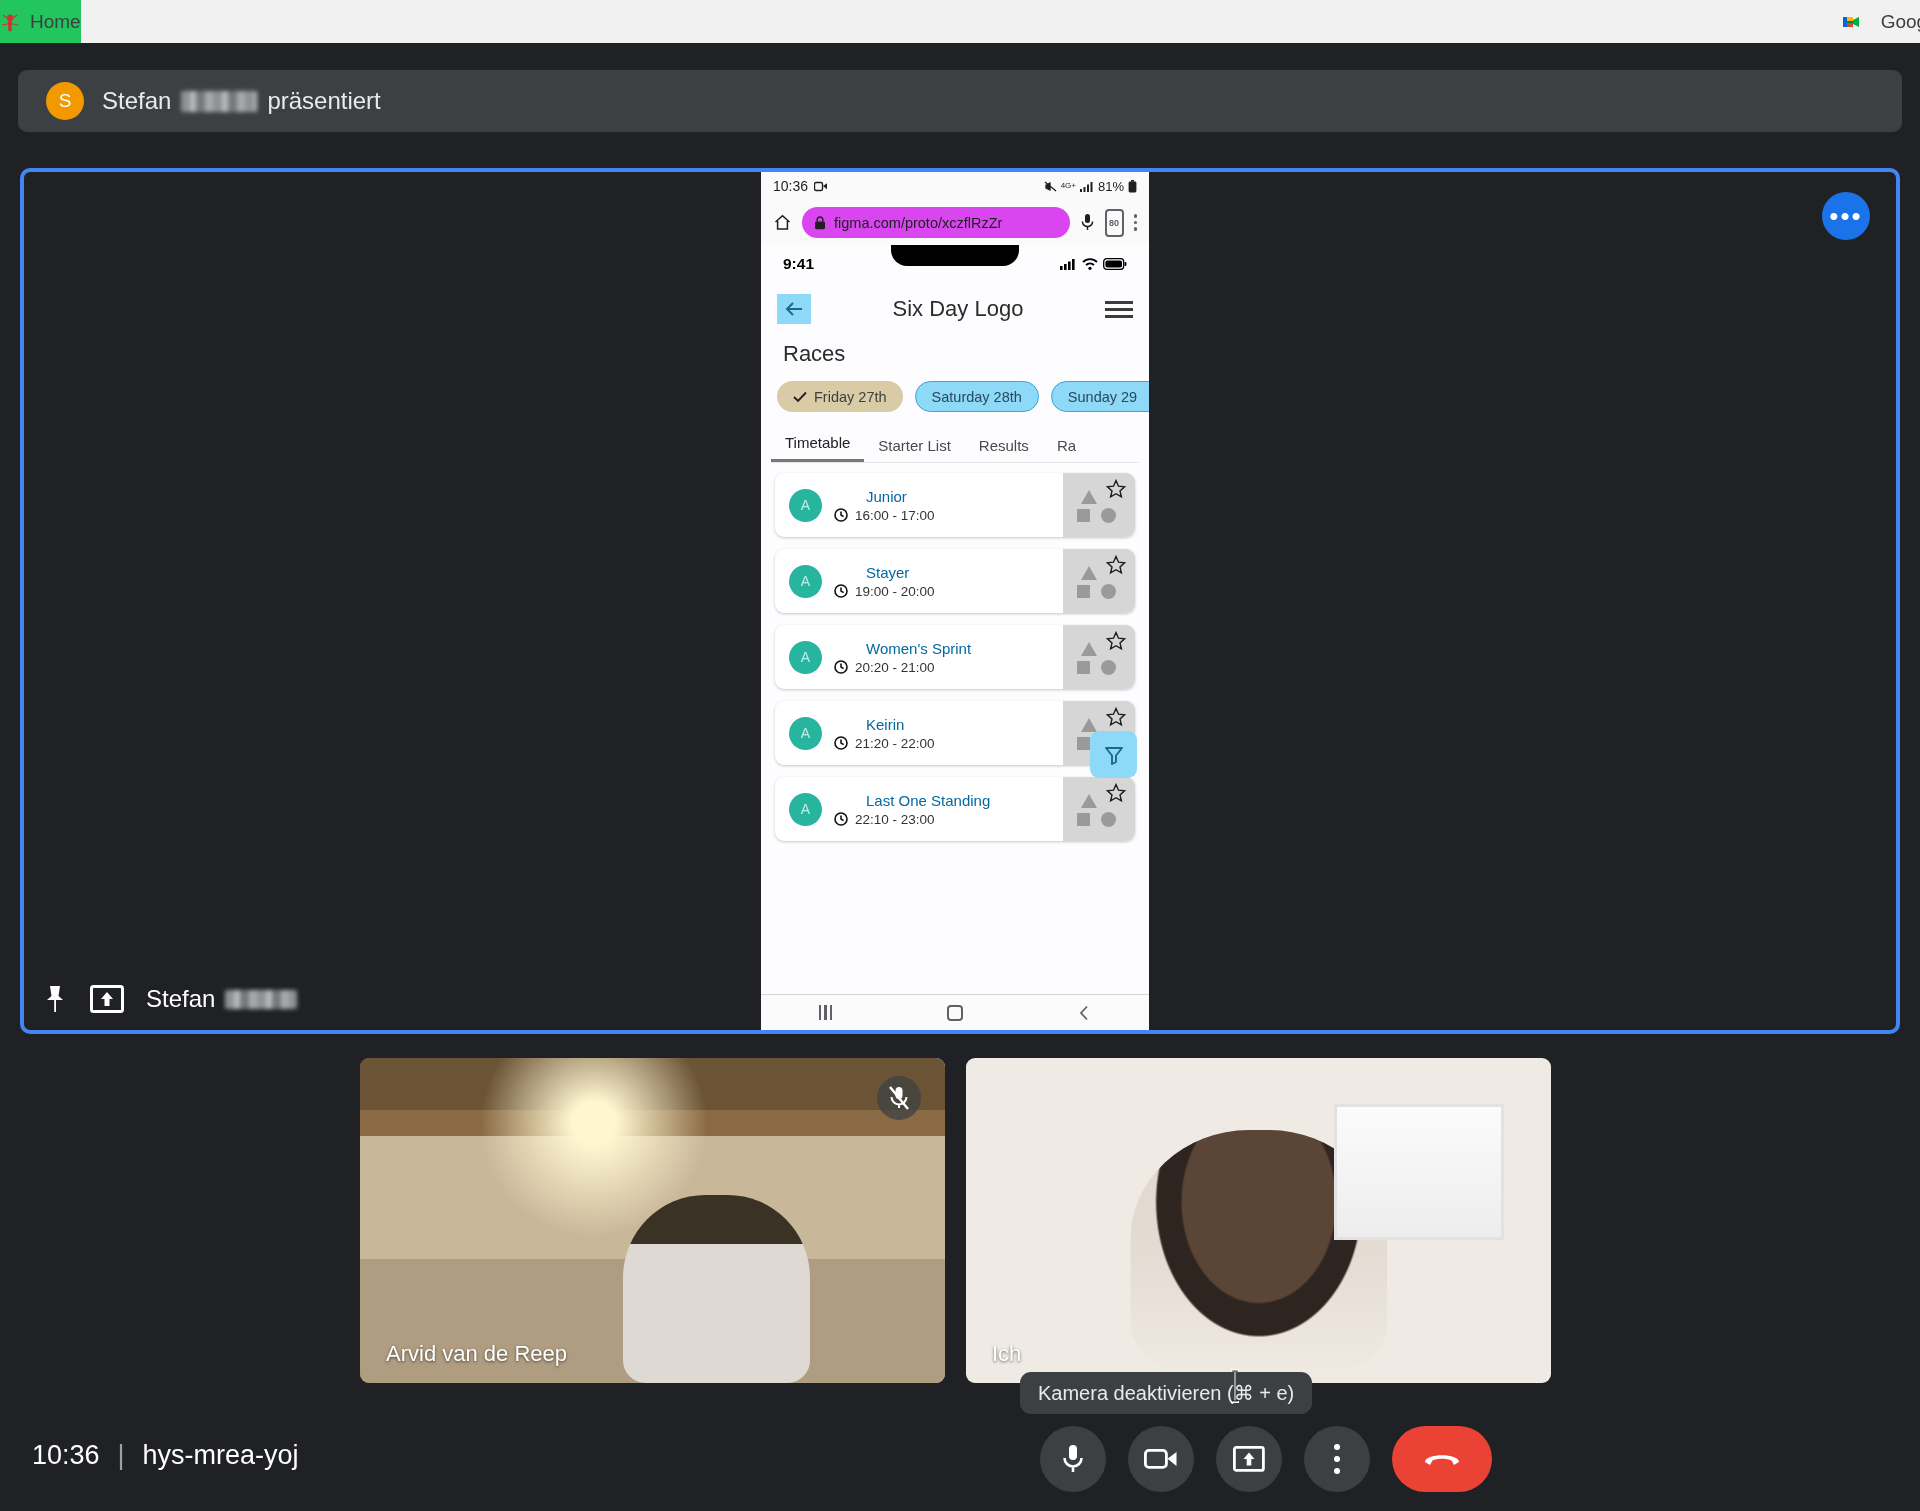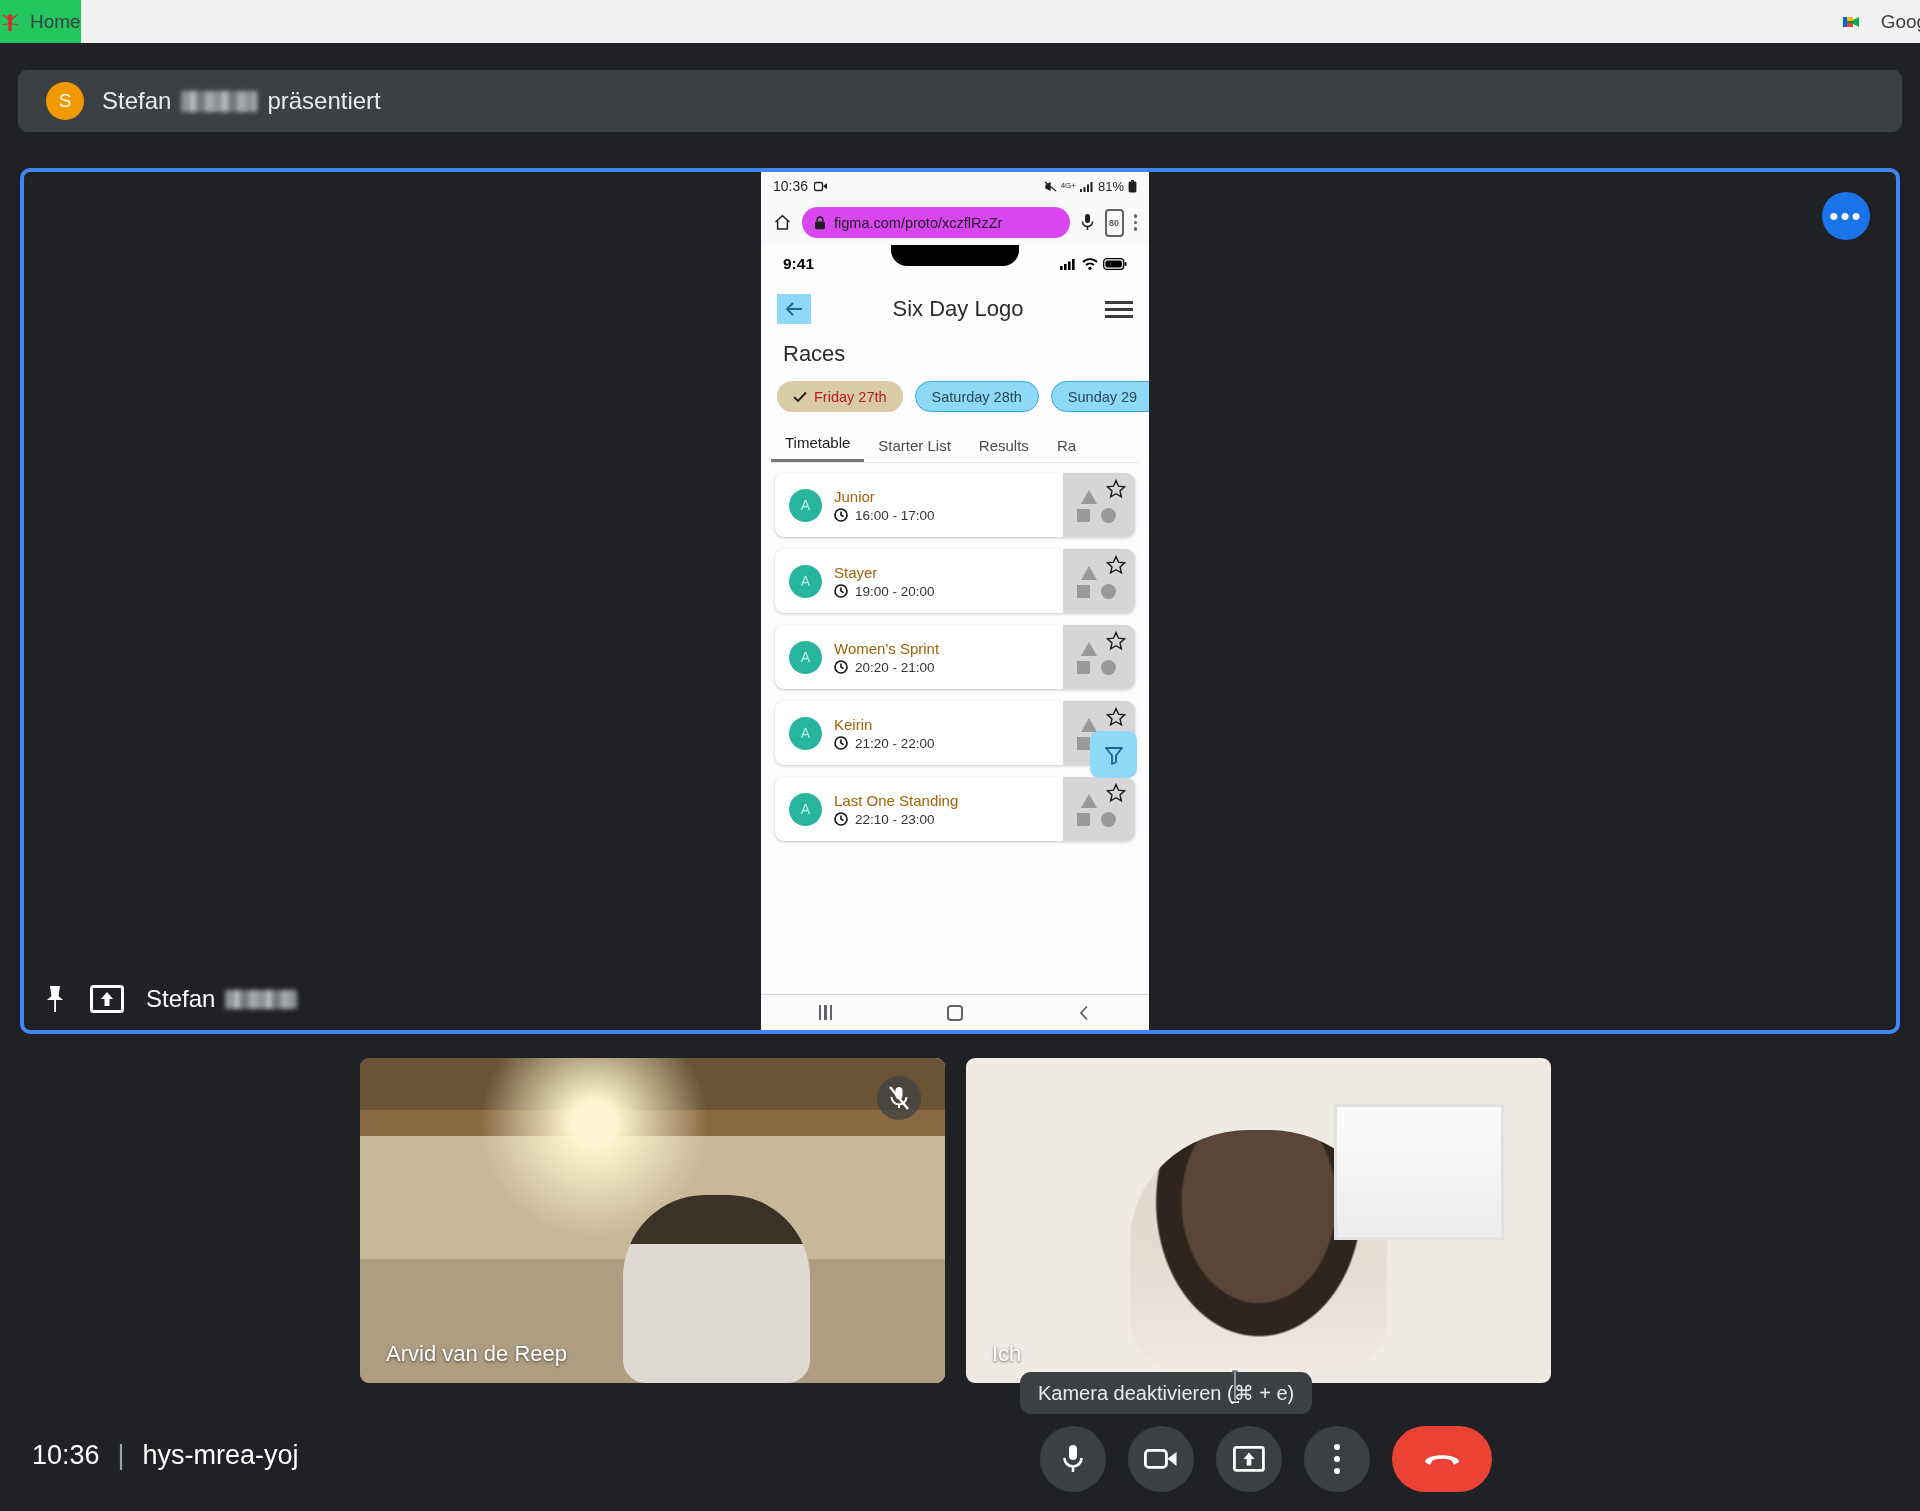--- a/index.html
+++ b/index.html
@@ -123,21 +123,21 @@
   .burger { display: flex; flex-direction: column; gap: 4px; }
   .burger i { width: 28px; height: 3px; background: #3c3c3c; display: block; }
   .page-h { font-size: 22px; color: #2c2c2c; padding: 6px 0 10px 22px; }
 
   .chips { display: flex; gap: 12px; padding: 4px 0 0 16px; }
   .chip {
     height: 31px; border-radius: 16px; padding: 0 16px;
     display: flex; align-items: center; gap: 7px;
     font-size: 14.5px; white-space: nowrap;
   }
-  .chip.sel { background: #d9cba6; color: #b91c1c; }
+  .chip.sel { background: #d9cba6; color: #404040; }
   .chip.hot { background: #8ed8f8; color: #2a4a57; border: 1.5px solid #3aa7d8; }
   .chip.hot.clip { border-radius: 16px 0 0 16px; }
 
   .tabrow {
     display: flex; align-items: flex-end; gap: 0; padding: 12px 0 0 0;
     border-bottom: 1px solid #e6e6e6; margin: 10px 10px 0 10px;
   }
   .ptab { flex: none; padding: 0 14px 8px; font-size: 15px; color: #4a4a4a; }
   .ptab.active { color: #222; border-bottom: 3px solid #777; }
 
@@ -146,21 +146,21 @@
     height: 64px; background: #fff; border-radius: 9px;
     box-shadow: 0 1px 3px rgba(0,0,0,.22);
     display: flex; align-items: center; overflow: hidden;
   }
   .race .av {
     width: 33px; height: 33px; border-radius: 50%; background: #27b5a0;
     color: #bdf0e8; font-size: 14px; margin: 0 12px 0 14px;
     display: flex; align-items: center; justify-content: center;
   }
   .race .info { flex: 1; display: flex; flex-direction: column; gap: 3px; }
-  .race .rname { font-size: 15px; color: #a16207; }
+  .race .rname { font-size: 15px; color: #0369a1; margin-left: 32px; }
   .race .rtime { font-size: 13.5px; color: #333; display: flex; align-items: center; gap: 7px; }
   .race .shapes {
     width: 72px; align-self: stretch; background: #d6d6d6; position: relative;
   }
   .shape-tri {
     position: absolute; left: 18px; top: 17px;
     width: 0; height: 0; border-left: 8px solid transparent;
     border-right: 8px solid transparent; border-bottom: 14px solid #9a9a9a;
   }
   .shape-sq { position: absolute; left: 14px; top: 36px; width: 13px; height: 13px; background: #9a9a9a; }

